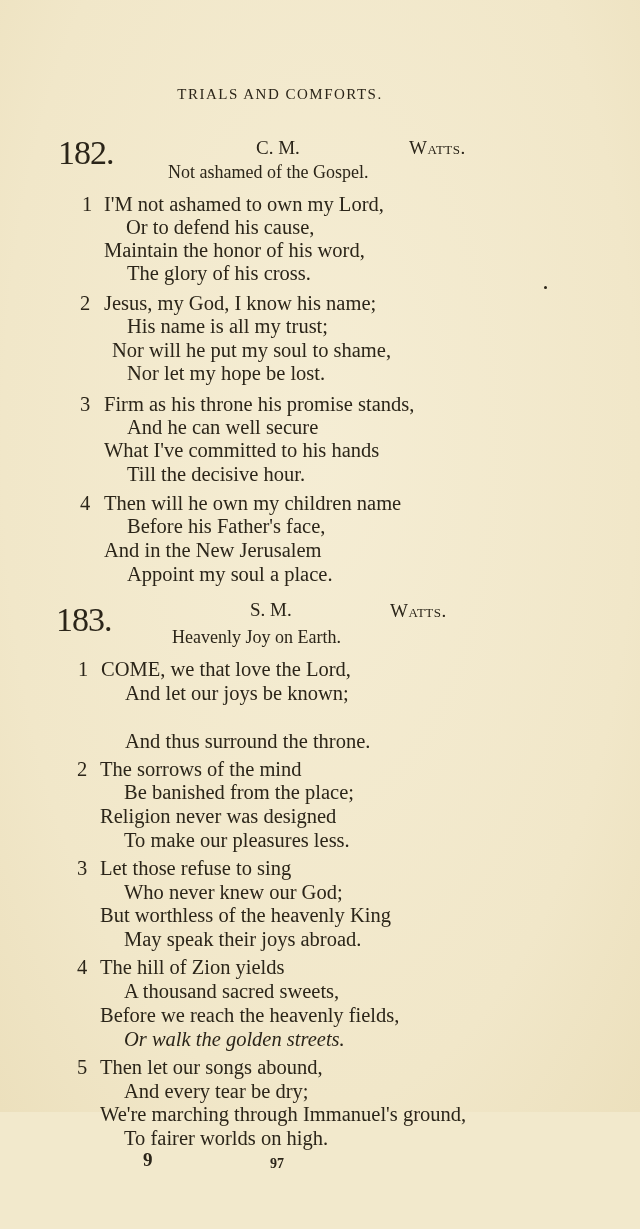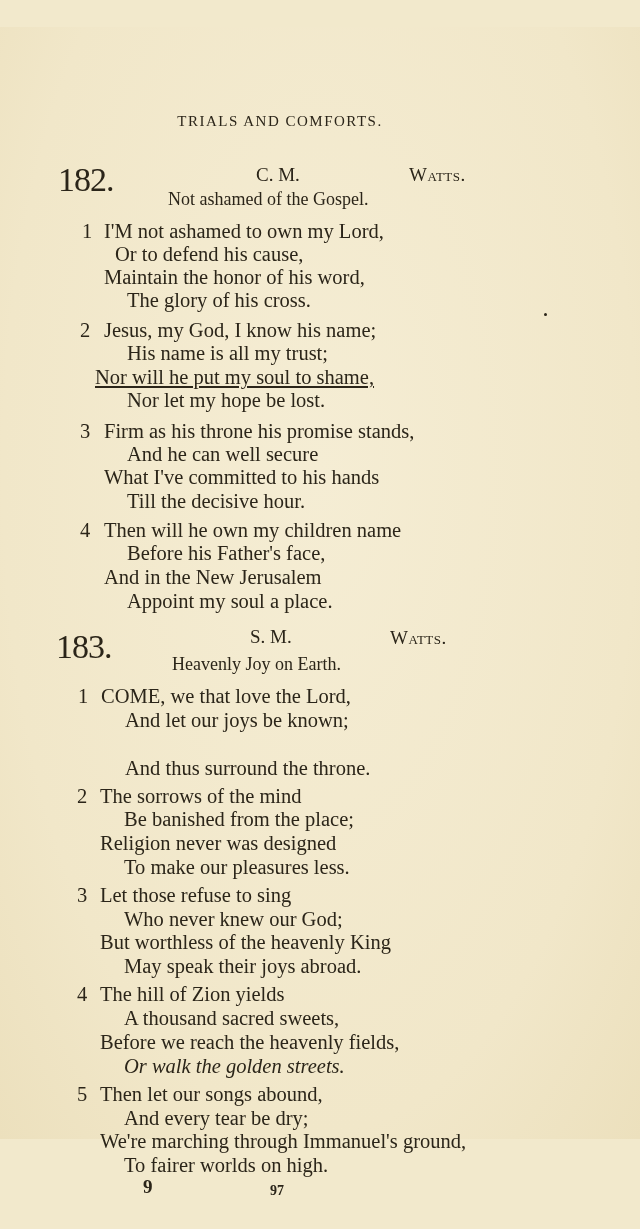--- a/index.html
+++ b/index.html
@@ -4,21 +4,21 @@
 <style>
   html, body { margin:0; padding:0; }
   body {
     width:640px; height:1229px; overflow:hidden;
     background:#f2e9cc;
     font-family:"Liberation Serif","DejaVu Serif",serif;
     color:#2b2519;
     position:relative;
   }
   .page { position:absolute; left:0; top:0; width:640px; height:1112px;
-    background: radial-gradient(ellipse at 50% 40%, #f5edd4 0%, #f1e7c9 70%, #ece0bd 100%); margin-top: 27px; }
+    background: radial-gradient(ellipse at 50% 40%, #f5edd4 0%, #f1e7c9 70%, #ece0bd 100%); }
   .running-head { position:absolute; top:86px; left:0; width:560px; text-align:center;
     font-size:15px; letter-spacing:1.5px; }
   .hymn-num { position:absolute; font-size:34px; line-height:1; letter-spacing:-1px; }
   .meter { position:absolute; font-size:19px; }
   .author { position:absolute; font-size:19px; font-variant:small-caps; letter-spacing:0.5px; }
   .subtitle { position:absolute; font-size:18px; }
   .line { position:absolute; font-size:20.5px; white-space:nowrap; line-height:1; }
   .vnum { position:absolute; font-size:20.5px; line-height:1; }
   .sig { position:absolute; font-size:19px; font-weight:bold; }
   .folio { position:absolute; font-size:14px; font-weight:bold; }
@@ -31,28 +31,28 @@
 
   <div class="running-head">TRIALS AND COMFORTS.</div>
 
   <div class="hymn-num" style="left:58px;top:136px;">182.</div>
   <div class="meter" style="left:256px;top:137px;">C. M.</div>
   <div class="author" style="left:409px;top:137px;">Watts.</div>
   <div class="subtitle" style="left:168px;top:162px;">Not ashamed of the Gospel.</div>
 
   <div class="vnum" style="left:82px;top:194px;">1</div>
   <div class="line" style="left:104px;top:194px;">I'M not ashamed to own my Lord,</div>
-  <div class="line" style="left:115px;top:217px;">Or to defend his cause,</div>
+  <div class="line" style="left:126px;top:217px;">Or to defend his cause,</div>
   <div class="line" style="left:104px;top:240px;">Maintain the honor of his word,</div>
   <div class="line" style="left:127px;top:263px;">The glory of his cross.</div>
 
   <div class="vnum" style="left:80px;top:293px;">2</div>
   <div class="line" style="left:104px;top:293px;">Jesus, my God, I know his name;</div>
   <div class="line" style="left:127px;top:316px;">His name is all my trust;</div>
-  <div class="line" style="left:95px;top:340px;text-decoration:underline;">Nor will he put my soul to shame,</div>
+  <div class="line" style="left:112px;top:340px;">Nor will he put my soul to shame,</div>
   <div class="line" style="left:127px;top:363px;">Nor let my hope be lost.</div>
 
   <div class="vnum" style="left:80px;top:394px;">3</div>
   <div class="line" style="left:104px;top:394px;">Firm as his throne his promise stands,</div>
   <div class="line" style="left:127px;top:417px;">And he can well secure</div>
   <div class="line" style="left:104px;top:440px;">What I've committed to his hands</div>
   <div class="line" style="left:127px;top:464px;">Till the decisive hour.</div>
 
   <div class="vnum" style="left:80px;top:493px;">4</div>
   <div class="line" style="left:104px;top:493px;">Then will he own my children name</div>

